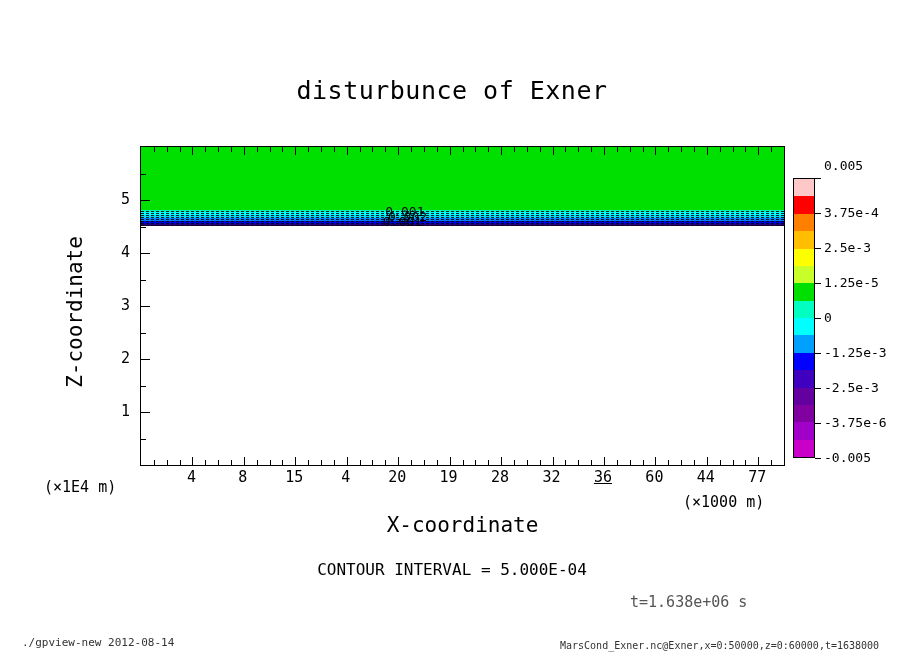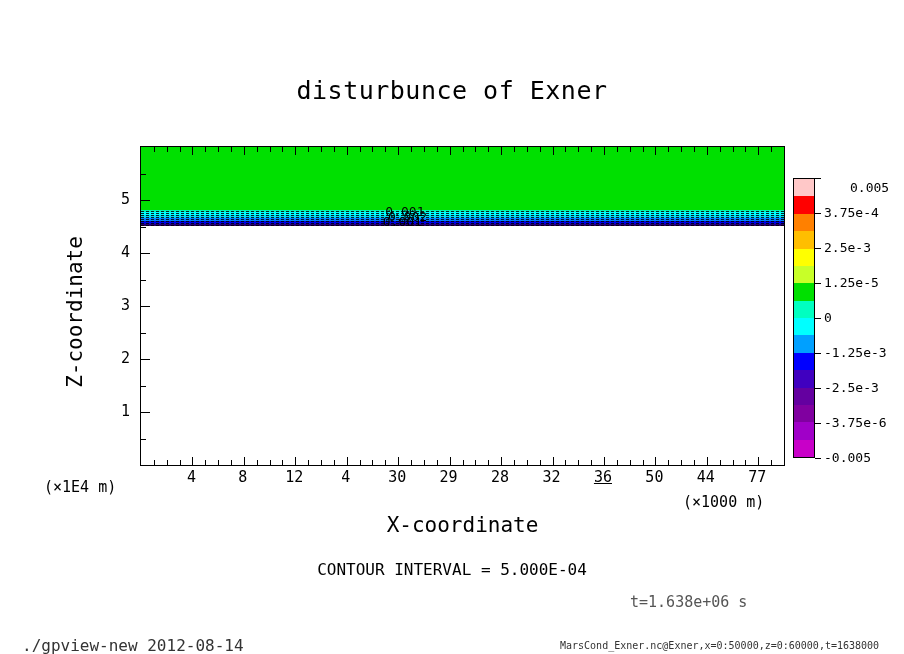--- a/index.html
+++ b/index.html
@@ -78,21 +78,21 @@
   .cb-label{position:absolute;left:824px;font-size:13px;white-space:nowrap;}
 
   
   #contour-interval{
     left:0;top:560px;width:904px;text-align:center;font-size:16px;
   }
   #time-stamp{
     left:630px;top:593px;font-size:15px;color:#555555;
   }
   #footer-left{
-    left:22px;top:636px;font-size:16px;color:#333333;
+    left:22px;top:636px;font-size:11px;color:#333333;
   }
   #footer-right{
     left:560px;top:640px;font-size:10px;color:#333333;
   }
 </style>
 </head>
 <body>
 
 <div class="abs" id="chart-title">disturbunce of Exner</div>
 
@@ -229,28 +229,28 @@
   <div id="contour-layer">
       <div class="contour-label" style="left: 244.34px; top: 57.13px;">0.001</div>
       <div class="contour-label" style="left: 246.912px; top: 61.9px; text-align: right;">0.002</div>
       <div class="contour-label" style="left: 241.768px; top: 67.2px;">0.001</div>
     </div>
 </div>
 
 <div class="abs" id="xlabel-layer" style="left:140px;top:468px;width:645px;height:22px;">
     <div class="xlab" style="left: 31.44px; top: 0px;">4</div>
     <div class="xlab" style="left: 82.88px; top: 0px;">8</div>
-    <div class="xlab" style="left: 134.32px; top: 0px;">12</div>
+    <div class="xlab" style="left: 134.32px; top: 0px;">15</div>
     <div class="xlab" style="left: 185.76px; top: 0px;">4</div>
-    <div class="xlab" style="left: 237.2px; top: 0px;">30</div>
-    <div class="xlab" style="left: 288.64px; top: 0px;">29</div>
+    <div class="xlab" style="left: 237.2px; top: 0px;">20</div>
+    <div class="xlab" style="left: 288.64px; top: 0px;">19</div>
     <div class="xlab" style="left: 340.08px; top: 0px;">28</div>
     <div class="xlab" style="left: 391.52px; top: 0px;">32</div>
     <div class="xlab" style="left: 442.96px; top: 0px; text-decoration: underline;">36</div>
-    <div class="xlab" style="left: 494.4px; top: 0px;">50</div>
+    <div class="xlab" style="left: 494.4px; top: 0px;">60</div>
     <div class="xlab" style="left: 545.84px; top: 0px;">44</div>
     <div class="xlab" style="left: 597.28px; top: 0px;">77</div>
   </div>
 <div class="abs" id="ylabel-layer" style="left:100px;top:146px;width:36px;height:320px;">
     <div class="ylab" style="top: 256px; left: 0px;">1</div>
     <div class="ylab" style="top: 203px; left: 0px;">2</div>
     <div class="ylab" style="top: 150px; left: 0px;">3</div>
     <div class="ylab" style="top: 97px; left: 0px;">4</div>
     <div class="ylab" style="top: 44px; left: 0px;">5</div>
   </div>
@@ -274,21 +274,21 @@
     <div class="cbseg" style="height: 17.375px; background: rgb(0, 160, 255);"></div>
     <div class="cbseg" style="height: 17.375px; background: rgb(0, 0, 255);"></div>
     <div class="cbseg" style="height: 17.375px; background: rgb(64, 0, 192);"></div>
     <div class="cbseg" style="height: 17.375px; background: rgb(100, 0, 160);"></div>
     <div class="cbseg" style="height: 17.375px; background: rgb(128, 0, 160);"></div>
     <div class="cbseg" style="height: 17.375px; background: rgb(160, 0, 200);"></div>
     <div class="cbseg" style="height: 17.375px; background: rgb(200, 0, 200);"></div>
   </div>
 <div class="abs" id="colorbar-labels" style="left:0;top:0;width:904px;height:654px;pointer-events:none;">
     <div class="cb-tick" style="top: 178px;"></div>
-    <div class="cb-label" style="top: 180px; margin-left: 26px;">0.005</div>
+    <div class="cb-label" style="top: 158px;">0.005</div>
     <div class="cb-tick" style="top: 213px;"></div>
     <div class="cb-label" style="top: 205px;">3.75e-4</div>
     <div class="cb-tick" style="top: 248px;"></div>
     <div class="cb-label" style="top: 240px;">2.5e-3</div>
     <div class="cb-tick" style="top: 283px;"></div>
     <div class="cb-label" style="top: 275px;">1.25e-5</div>
     <div class="cb-tick" style="top: 318px;"></div>
     <div class="cb-label" style="top: 310px;">0</div>
     <div class="cb-tick" style="top: 353px;"></div>
     <div class="cb-label" style="top: 345px;">-1.25e-3</div>

